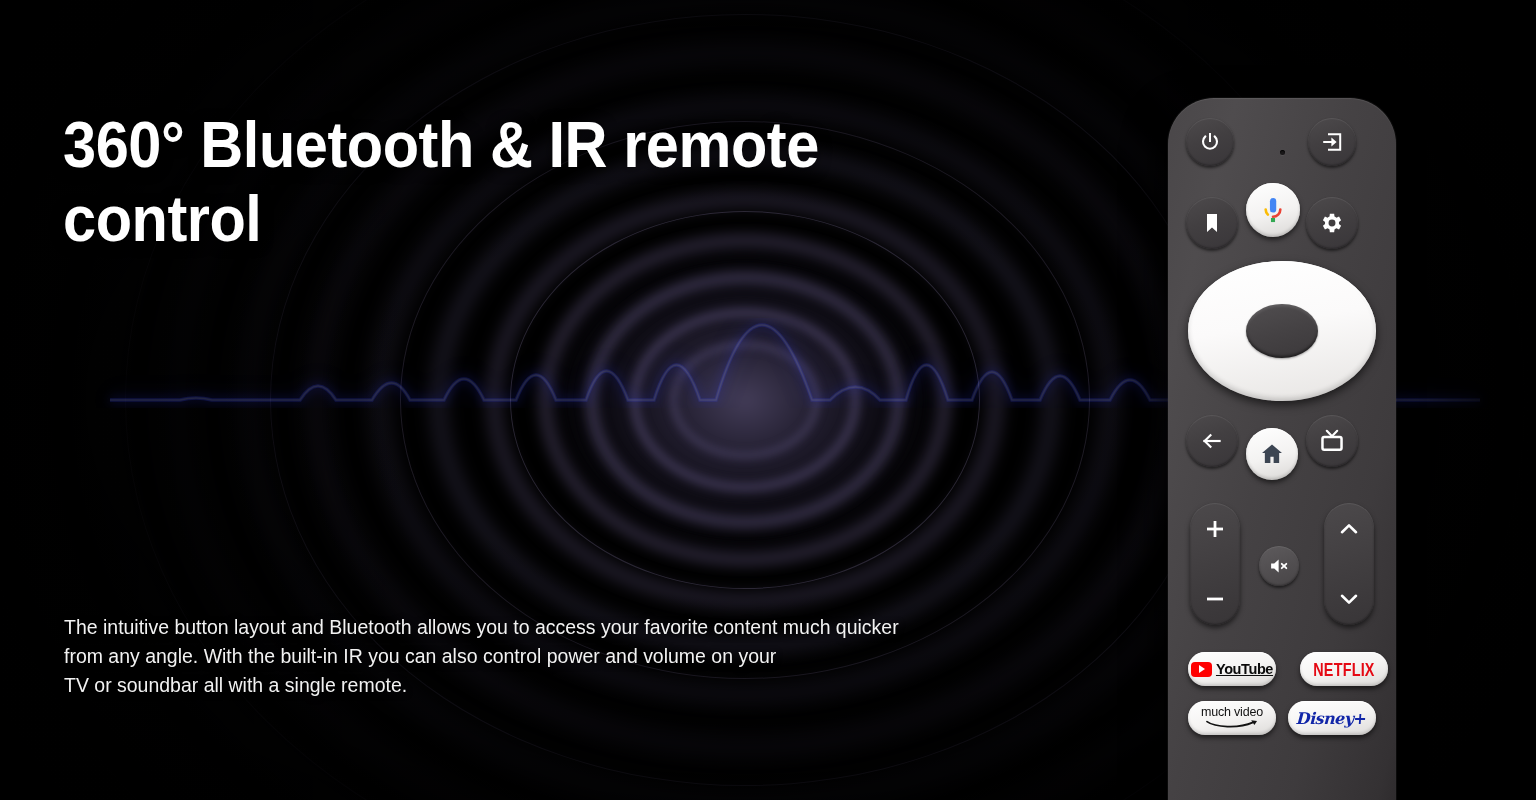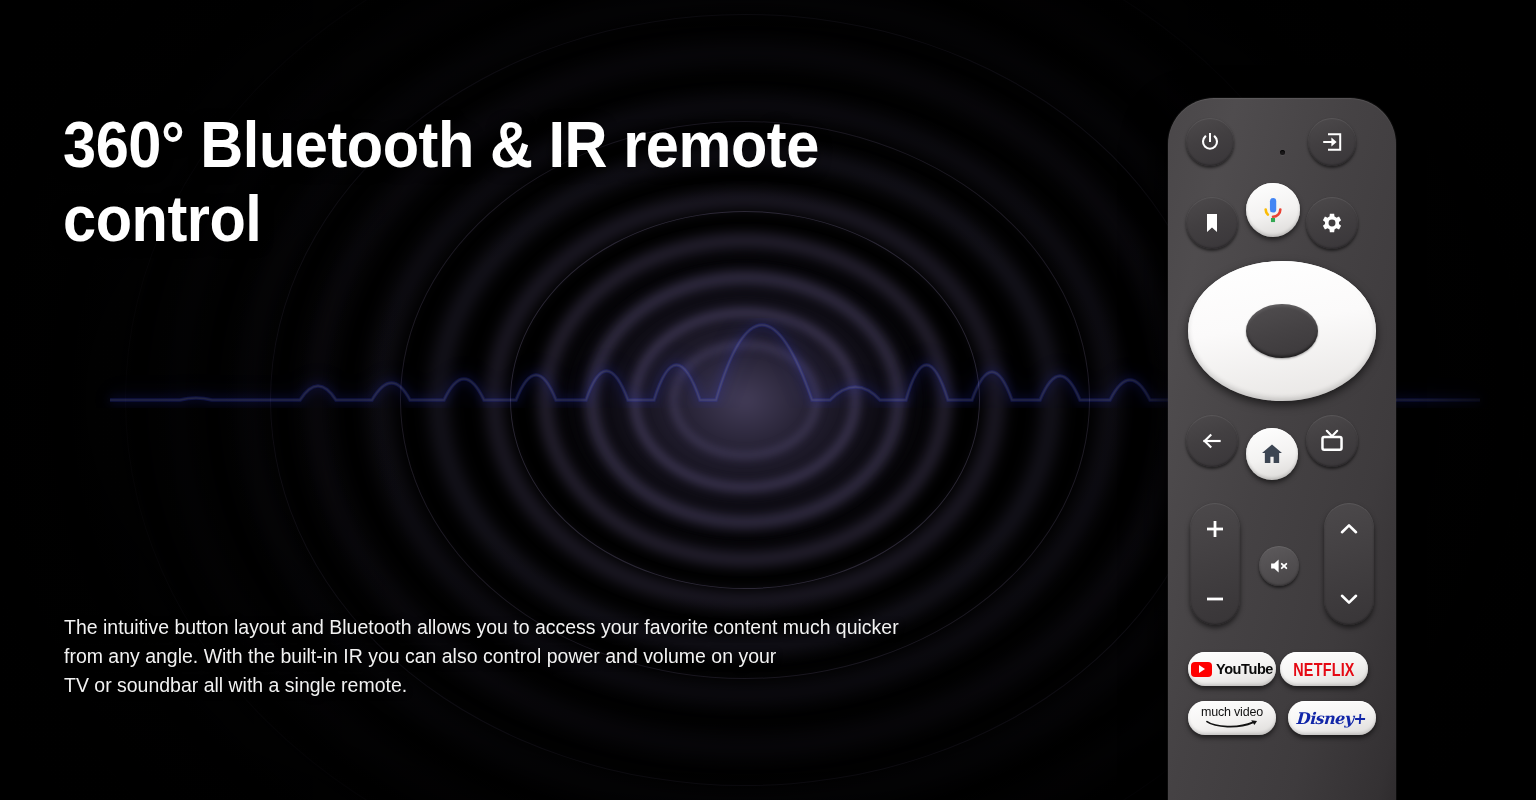--- a/index.html
+++ b/index.html
@@ -196,35 +196,35 @@
     border-radius:18px;
     background:linear-gradient(168deg,#ffffff 0%,#f5f4f3 50%,#dddbd9 100%);
     box-shadow:
       0 3px 5px rgba(0,0,0,.55),
       inset 0 1px 1px rgba(255,255,255,.95),
       inset 0 -2px 3px rgba(0,0,0,.14);
     display:flex; align-items:center; justify-content:center;
     overflow:hidden;
   }
   .a-yt  { left:20px;  top:554px; }
-  .a-nf  { left:112px; top:554px; }
+  .a-nf  { left:132px; top:554px; }
   .a-pv  { left:20px;  top:603px; }
   .a-dp  { left:120px; top:603px; }
 
   .yt-wrap{ display:flex; align-items:center; gap:4px; }
   .yt-badge{
     width:21px; height:15px; border-radius:4px; background:#ff0000;
     display:flex; align-items:center; justify-content:center;
   }
   .yt-tri{
     width:0;height:0;border-left:6px solid #fff;
     border-top:4px solid transparent;border-bottom:4px solid transparent;
     margin-left:1px;
   }
-  .yt-text{ color:#0b0b0b; font-size:14.5px; font-weight:700; letter-spacing:-0.4px; }
+  .yt-text{ color:#0b0b0b; font-size:14.5px; font-weight:700; letter-spacing:-0.4px;text-decoration:underline; }
   .nf-text{
     color:#e50914; font-size:15px; font-weight:700;
     letter-spacing:0.2px; transform:scaleY(1.18) scaleX(0.96);
   }
   .pv-wrap{ display:flex; flex-direction:column; align-items:center; line-height:1; }
   .pv-text{ color:#121212; font-size:12.5px; font-weight:400; letter-spacing:-0.2px; }
   .dp-text{
     color:#1126a8; font-size:16px; font-weight:700;
     font-family:"DejaVu Serif", serif;
     font-style:italic; letter-spacing:-0.6px;

